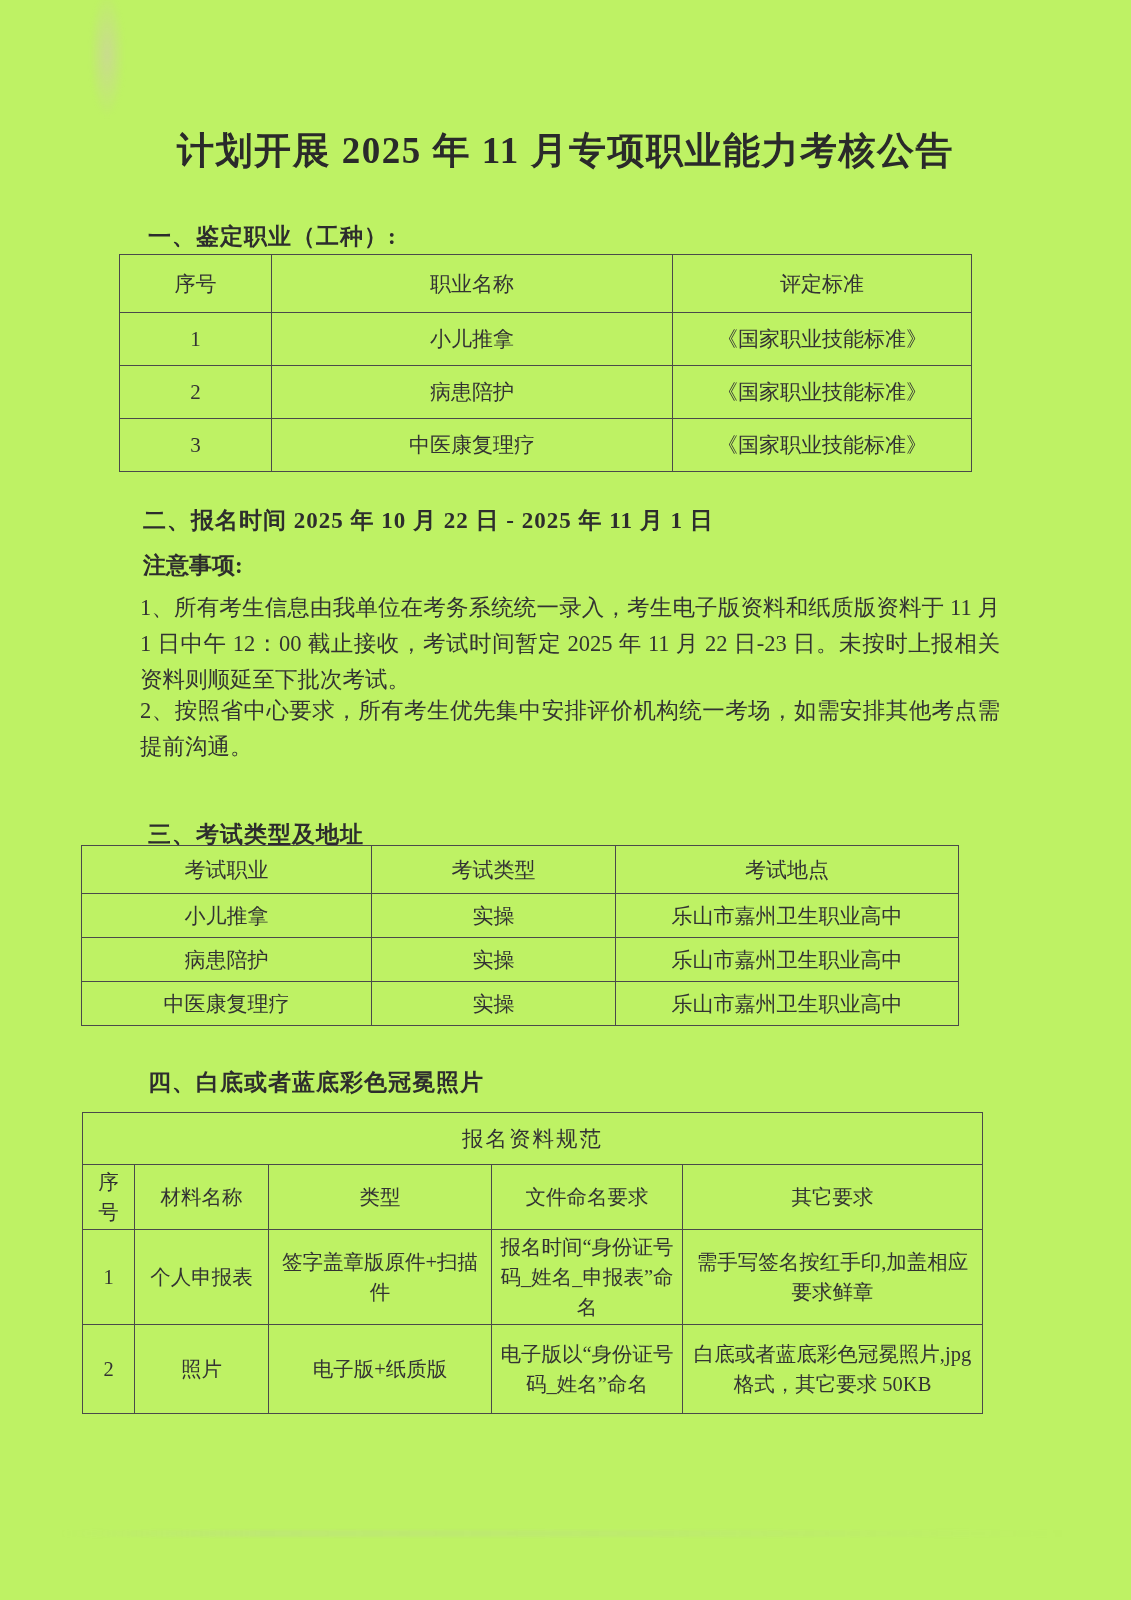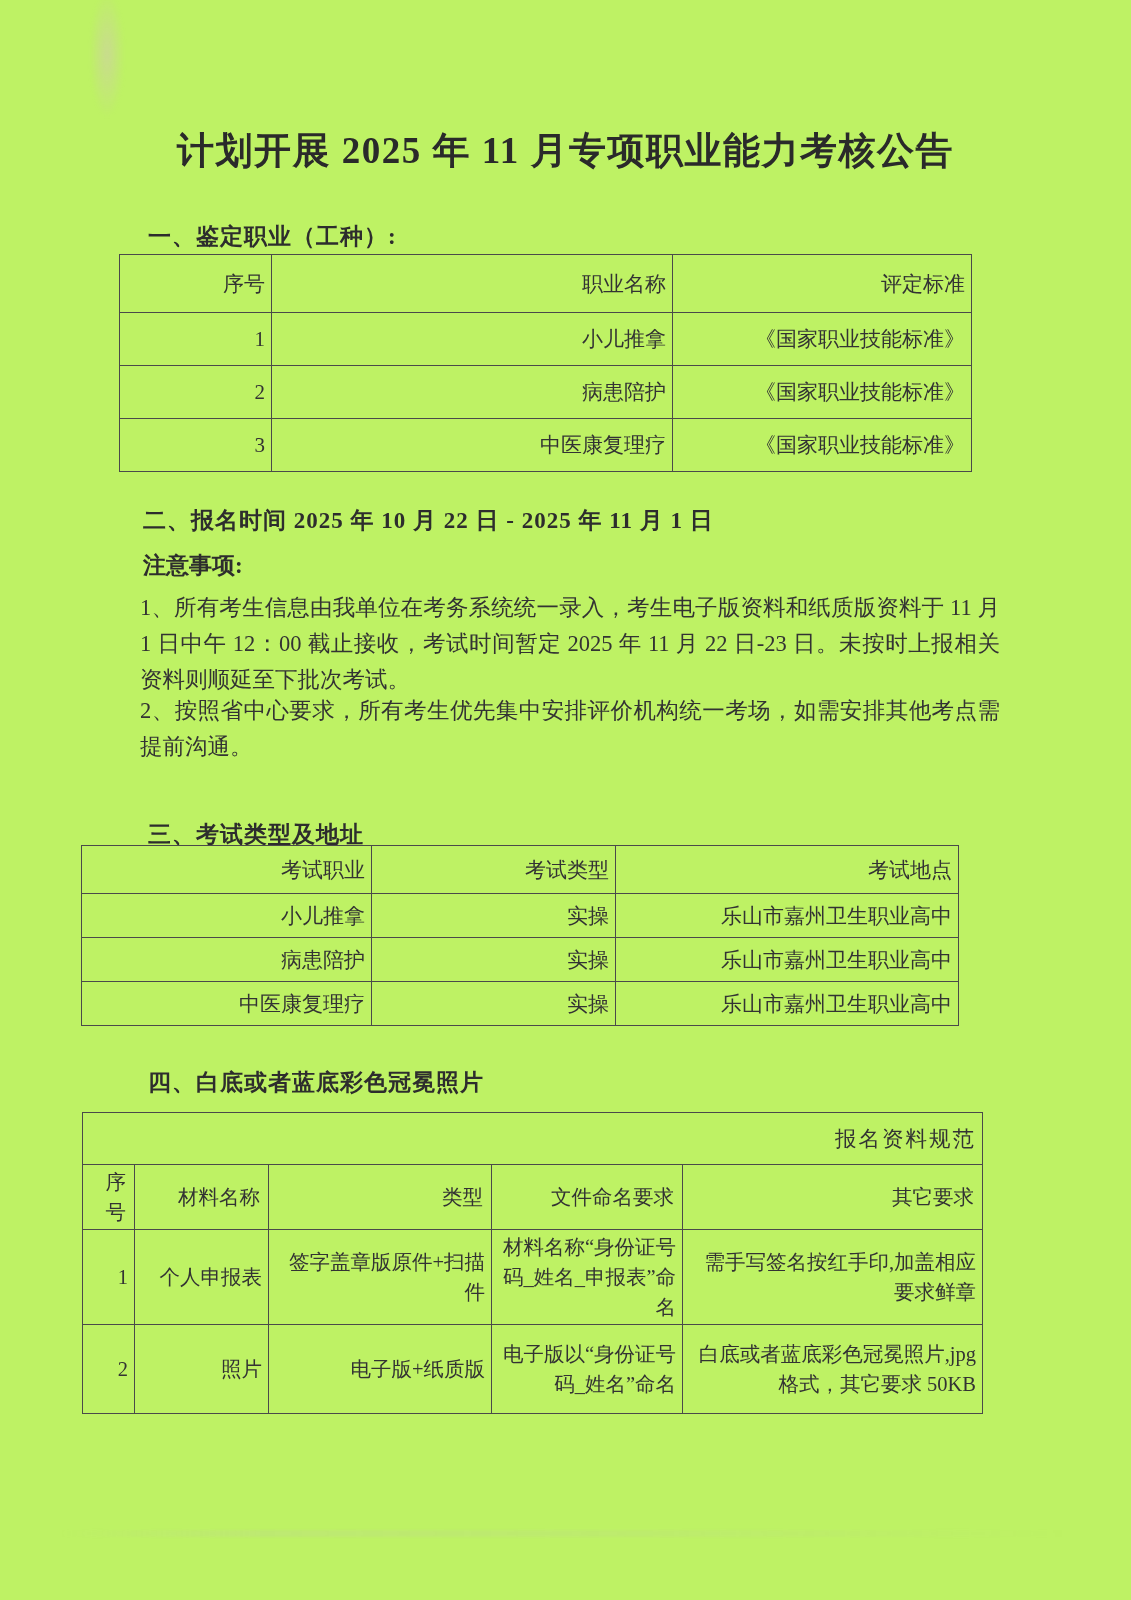--- a/index.html
+++ b/index.html
@@ -45,21 +45,21 @@
     text-align:justify;
   }
   #p1 { top:590px; }
   #p2 { top:693px; }
   #s3h { left:148px; top:819px; }
   #s4h { left:148px; top:1067px; }
 
   table { position:absolute; border-collapse:collapse; table-layout:fixed; }
   th, td {
     border:1.6px solid #4a4a4a;
-    text-align:right; vertical-align:middle;
+    text-align:center; vertical-align:middle;
     font-weight:normal;
     padding:2px 6px;
     color:#333;
   }
   
   .t1 { left:119px; top:254px; width:852px; font-size:21px; }
   .t1 thead tr { height:58px; }
   .t1 tbody tr { height:53px; }
   
   .t2 { left:81px; top:845px; width:877px; font-size:21px; }
@@ -176,21 +176,21 @@
         <th>序号</th>
         <th>材料名称</th>
         <th>类型</th>
         <th>文件命名要求</th>
         <th>其它要求</th>
       </tr>
       <tr class="r1">
         <td>1</td>
         <td>个人申报表</td>
         <td>签字盖章版原件+扫描件</td>
-        <td>材料名称“身份证号码_姓名_申报表”命名</td>
+        <td>报名时间“身份证号码_姓名_申报表”命名</td>
         <td>需手写签名按红手印,加盖相应要求鲜章</td>
       </tr>
       <tr class="r2">
         <td>2</td>
         <td>照片</td>
         <td>电子版+纸质版</td>
         <td>电子版以“身份证号码_姓名”命名</td>
         <td>白底或者蓝底彩色冠冕照片,jpg 格式，其它要求 50KB</td>
       </tr>
     </tbody>

